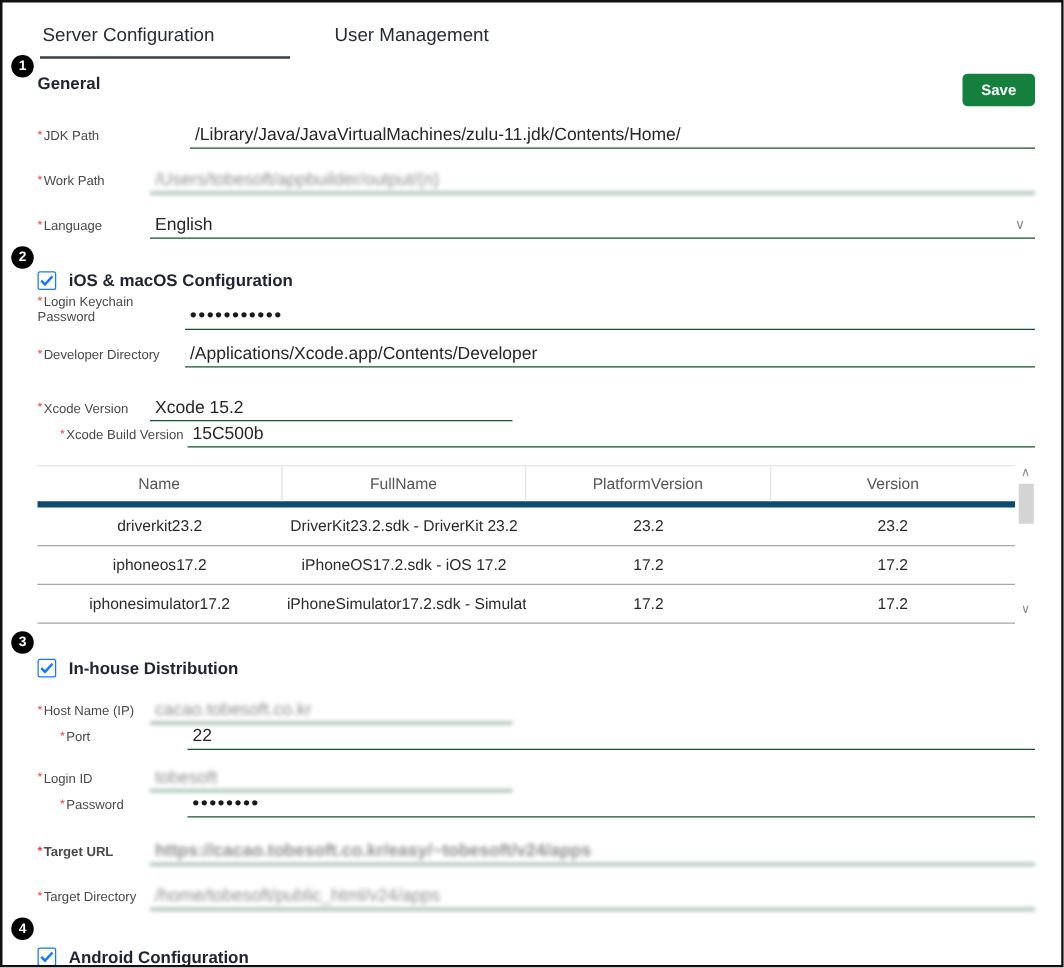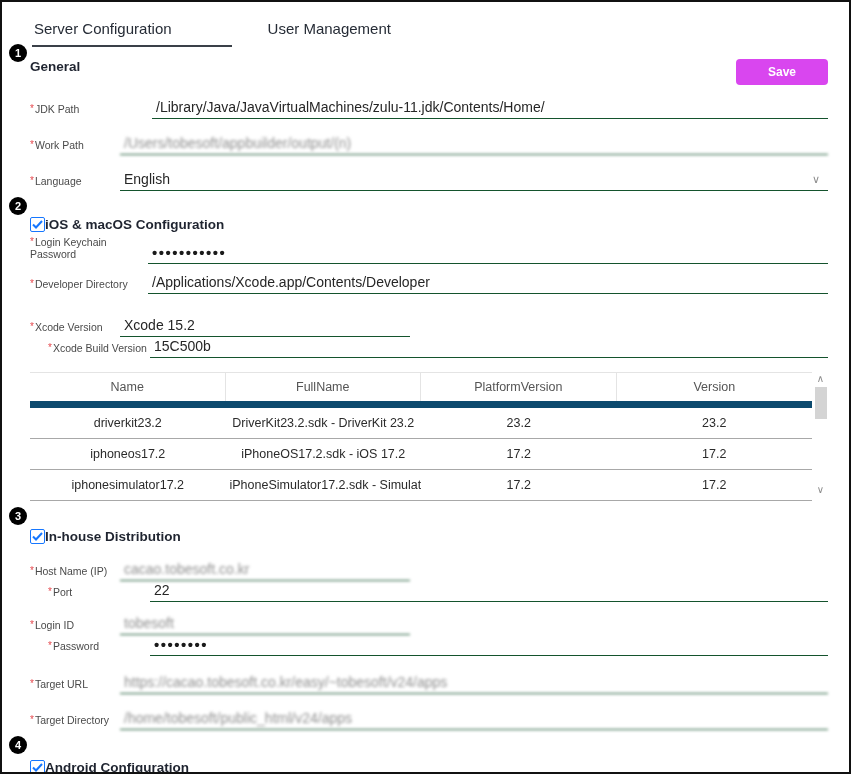--- a/index.html
+++ b/index.html
@@ -16,25 +16,25 @@
   .content { padding:0 21px 0 28px; }
   .section { position:relative; }
   .badge {
     position:absolute; left:-21px; width:18px; height:18px; border-radius:50%;
     background:#000; color:#fff; font-size:11px; font-weight:bold;
     display:flex; align-items:center; justify-content:center; z-index:3;
   }
   .section-head { display:flex; justify-content:space-between; align-items:flex-start; }
   .section-title { font-size:13.5px; font-weight:bold; color:#1f2430; }
   .save-btn {
-    background:#d946ef; color:#fff; border:none; border-radius:4px;
-    font-size:12px; font-weight:bold; padding:6px 32px; cursor:pointer;
+    background:#15803d; color:#fff; border:none; border-radius:4px;
+    font-size:12px; font-weight:bold; padding:6px 15px; cursor:pointer;
     font-family:inherit;
   }
-  .chk-row { display:flex; align-items:center; gap:0; }
+  .chk-row { display:flex; align-items:center; gap:10px; }
   .checkbox {
     width:15px; height:15px; border:1.5px solid #1677ff; border-radius:2px;
     display:flex; align-items:center; justify-content:center; background:#fff; cursor:pointer;
   }
   .checkbox svg { display:block; }
   
   .frow { display:flex; align-items:flex-end; margin-top:12px; min-height:24px; }
   .flabel { width:90px; font-size:10.5px; color:#4a4a4a; padding-bottom:4px; flex-shrink:0; position:relative; }
   .star { color:#e5484d; font-size:10px; vertical-align:top; margin-right:1px; }
   .fvalue {
@@ -50,21 +50,21 @@
   .col-r .flabel { width:102px; }
   
   .tbl-wrap { position:relative; margin-top:14px; }
   .tbl { margin-right:16px; }
   .thead { display:grid; border-top:1px solid #e4e4e4; }
   .thead .th {
     font-size:12.5px; color:#555; text-align:center; padding:7px 4px;
     border-right:1px solid #e4e4e4;
   }
   .thead .th:last-child { border-right:none; }
-  .thead { border-bottom:7px solid #0c4a6e; }
+  .thead { border-bottom:5px solid #0c4a6e; }
   .trow { display:grid; border-bottom:1px solid #a8a8a8; }
   .trow .td {
     font-size:12.5px; color:#2b2b2b; text-align:center; padding:8px 4px;
     white-space:nowrap; overflow:hidden;
   }
   .cols4 { grid-template-columns:repeat(4,1fr); }
   
   .vsb { position:absolute; top:0; right:0; width:15px; height:100%; }
   .vsb .arr { position:absolute; left:0; width:15px; height:14px; color:#8c8c8c;
       font-size:10px; text-align:center; line-height:13px; cursor:pointer; }
@@ -196,21 +196,21 @@
       <div class="two">
         <div class="col-l">
           <div class="flabel"><span class="star">*</span><span>Login ID</span></div>
           <div class="fvalue redacted">tobesoft</div>
         </div>
         <div class="col-r">
           <div class="flabel"><span class="star">*</span><span>Password</span></div>
           <div class="fvalue"><span class="dots">••••••••</span></div>
         </div>
       </div>
-      <div class="frow" style="margin-top:14px;">
+      <div class="frow" style="margin-top:14px;font-weight:bold;">
         <div class="flabel"><span class="star">*</span><span>Target URL</span></div>
         <div class="fvalue redacted">https://cacao.tobesoft.co.kr/easy/~tobesoft/v24/apps</div>
       </div>
       <div class="frow">
         <div class="flabel"><span class="star">*</span><span>Target Directory</span></div>
         <div class="fvalue redacted">/home/tobesoft/public_html/v24/apps</div>
       </div>
     </div>
 
     <div class="section" style="margin-top:30px;">

